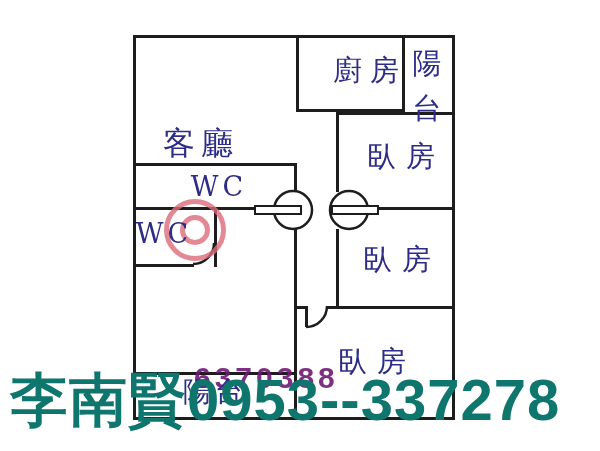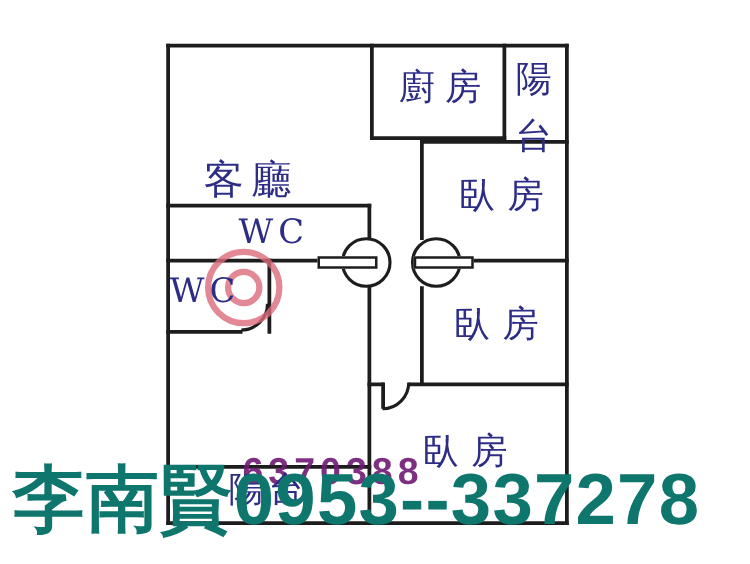--- a/index.html
+++ b/index.html
@@ -68,21 +68,21 @@
     <path d="M306,327 A21,21 0 0 0 327,306" fill="none" stroke="#1d1d1d" stroke-width="2.5"></path>
   </svg>
   <div class="leaf" style="left:254px;top:205px;width:44px;height:6px;"></div>
   <div class="leaf" style="left:331px;top:205px;width:44px;height:6px;"></div>
 
   <div class="wm-ring" style="left:164px;top:199px;width:52px;height:52px;"></div>
   <div class="wm-ring" style="left:180px;top:215px;width:20px;height:20px;"></div>
   <div class="wm-id">6370388</div>
 
   <div class="room-label" style="left:201px;top:103px;font-size:32px;letter-spacing:6px;margin-top:40px;">客廳</div>
-  <div class="room-label" style="left:356px;top:70px;font-size:29px;letter-spacing:8px;">廚房</div>
+  <div class="room-label" style="left:370px;top:70px;font-size:29px;letter-spacing:8px;">廚房</div>
   <div class="room-label vertical" style="left:427px;top:86px;font-size:29px;">陽台</div>
   <div class="room-label" style="left:406px;top:156px;font-size:29px;letter-spacing:10px;">臥房</div>
   <div class="room-label" style="left:219px;top:186px;font-size:27px;letter-spacing:4px;">WC</div>
   <div class="room-label" style="left:164px;top:233px;font-size:27px;letter-spacing:4px;">WC</div>
   <div class="room-label" style="left:402px;top:259px;font-size:29px;letter-spacing:10px;">臥房</div>
   <div class="room-label" style="left:377px;top:361px;font-size:29px;letter-spacing:10px;">臥房</div>
   <div class="room-label" style="left:215px;top:392px;font-size:28px;letter-spacing:4px;">陽台</div>
 
   <div class="contact">李南賢0953--337278</div>
 

